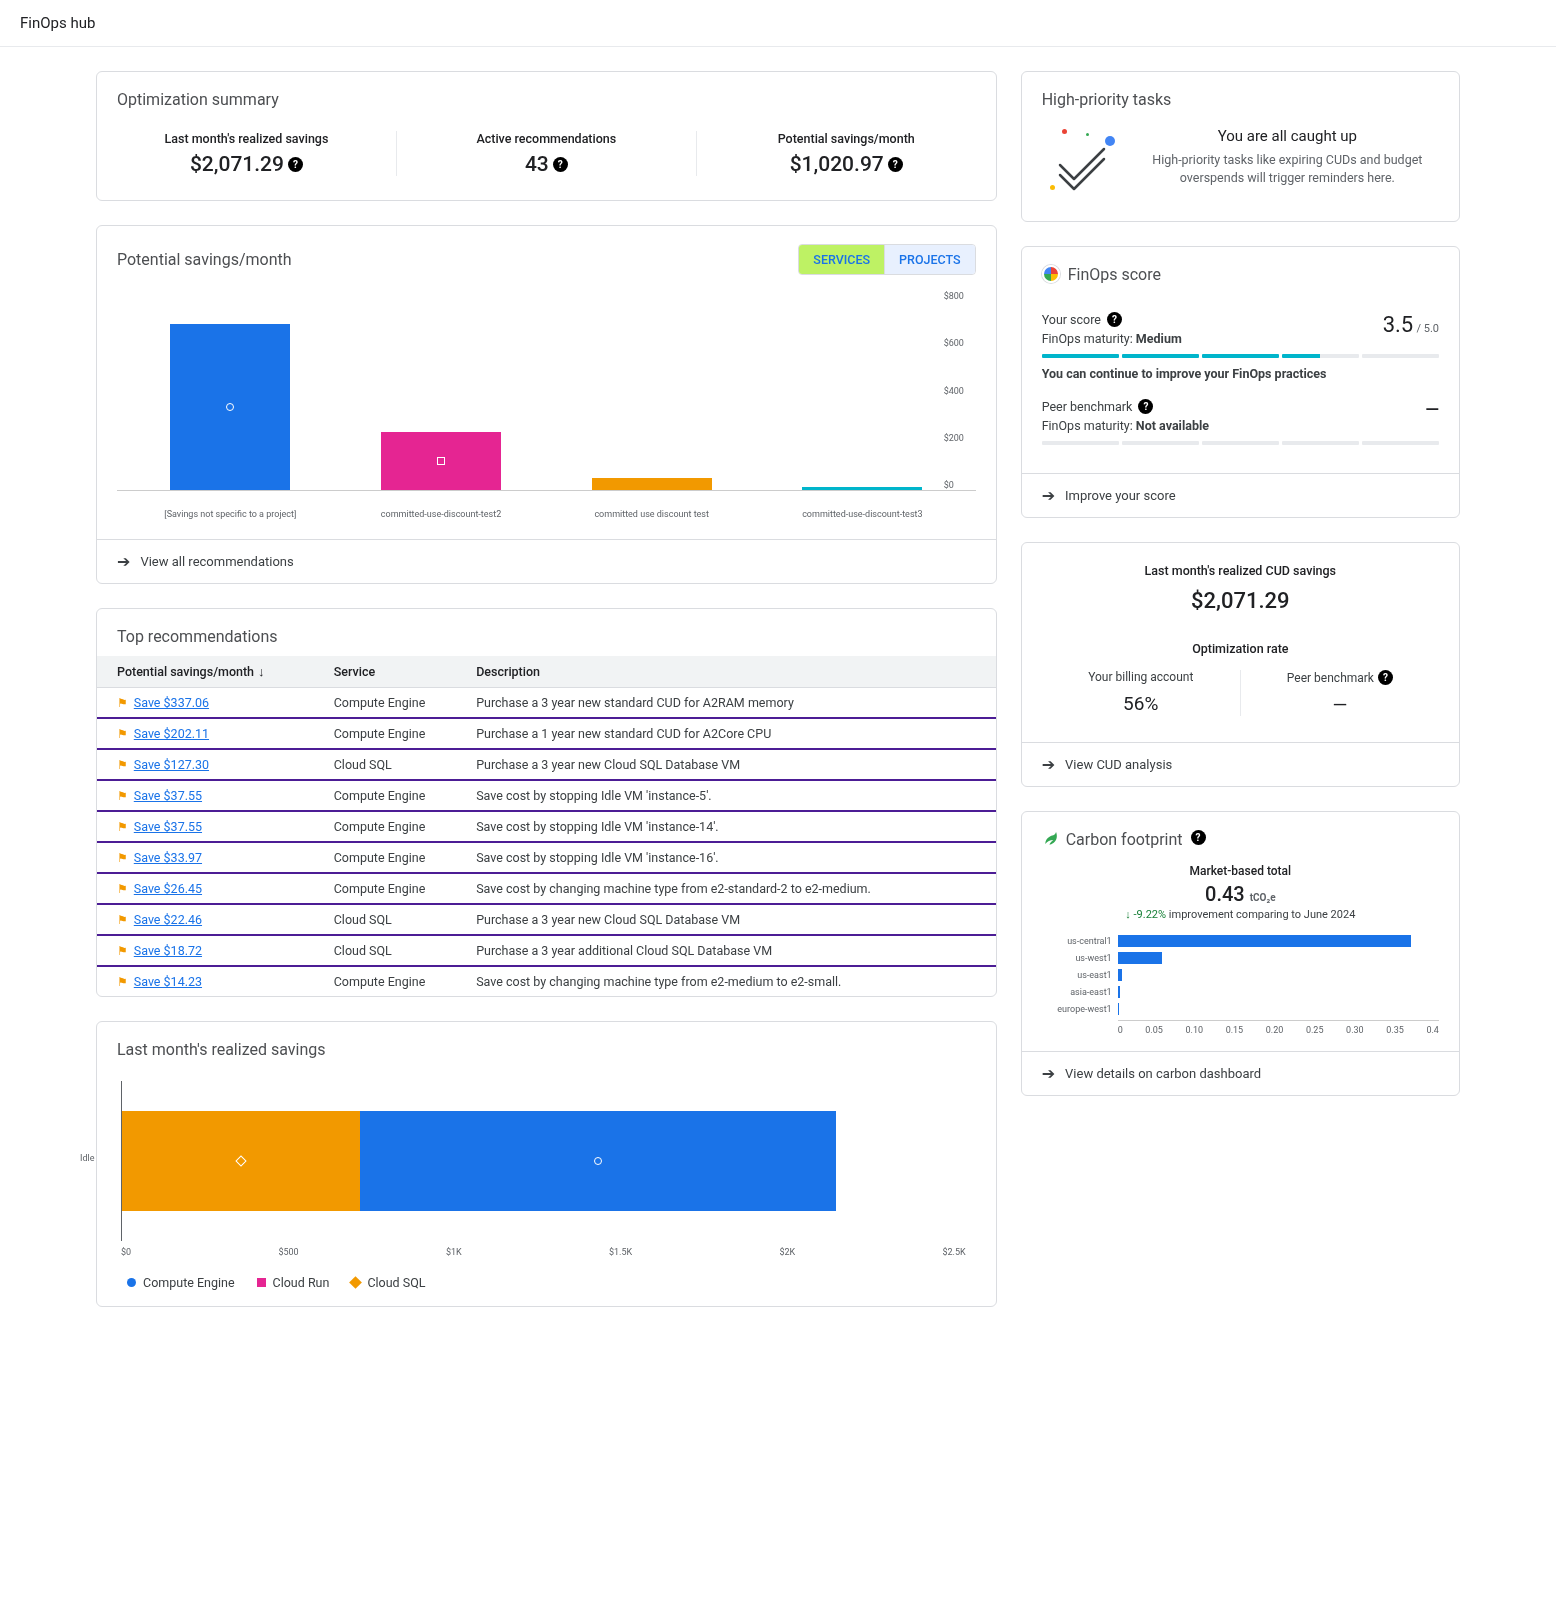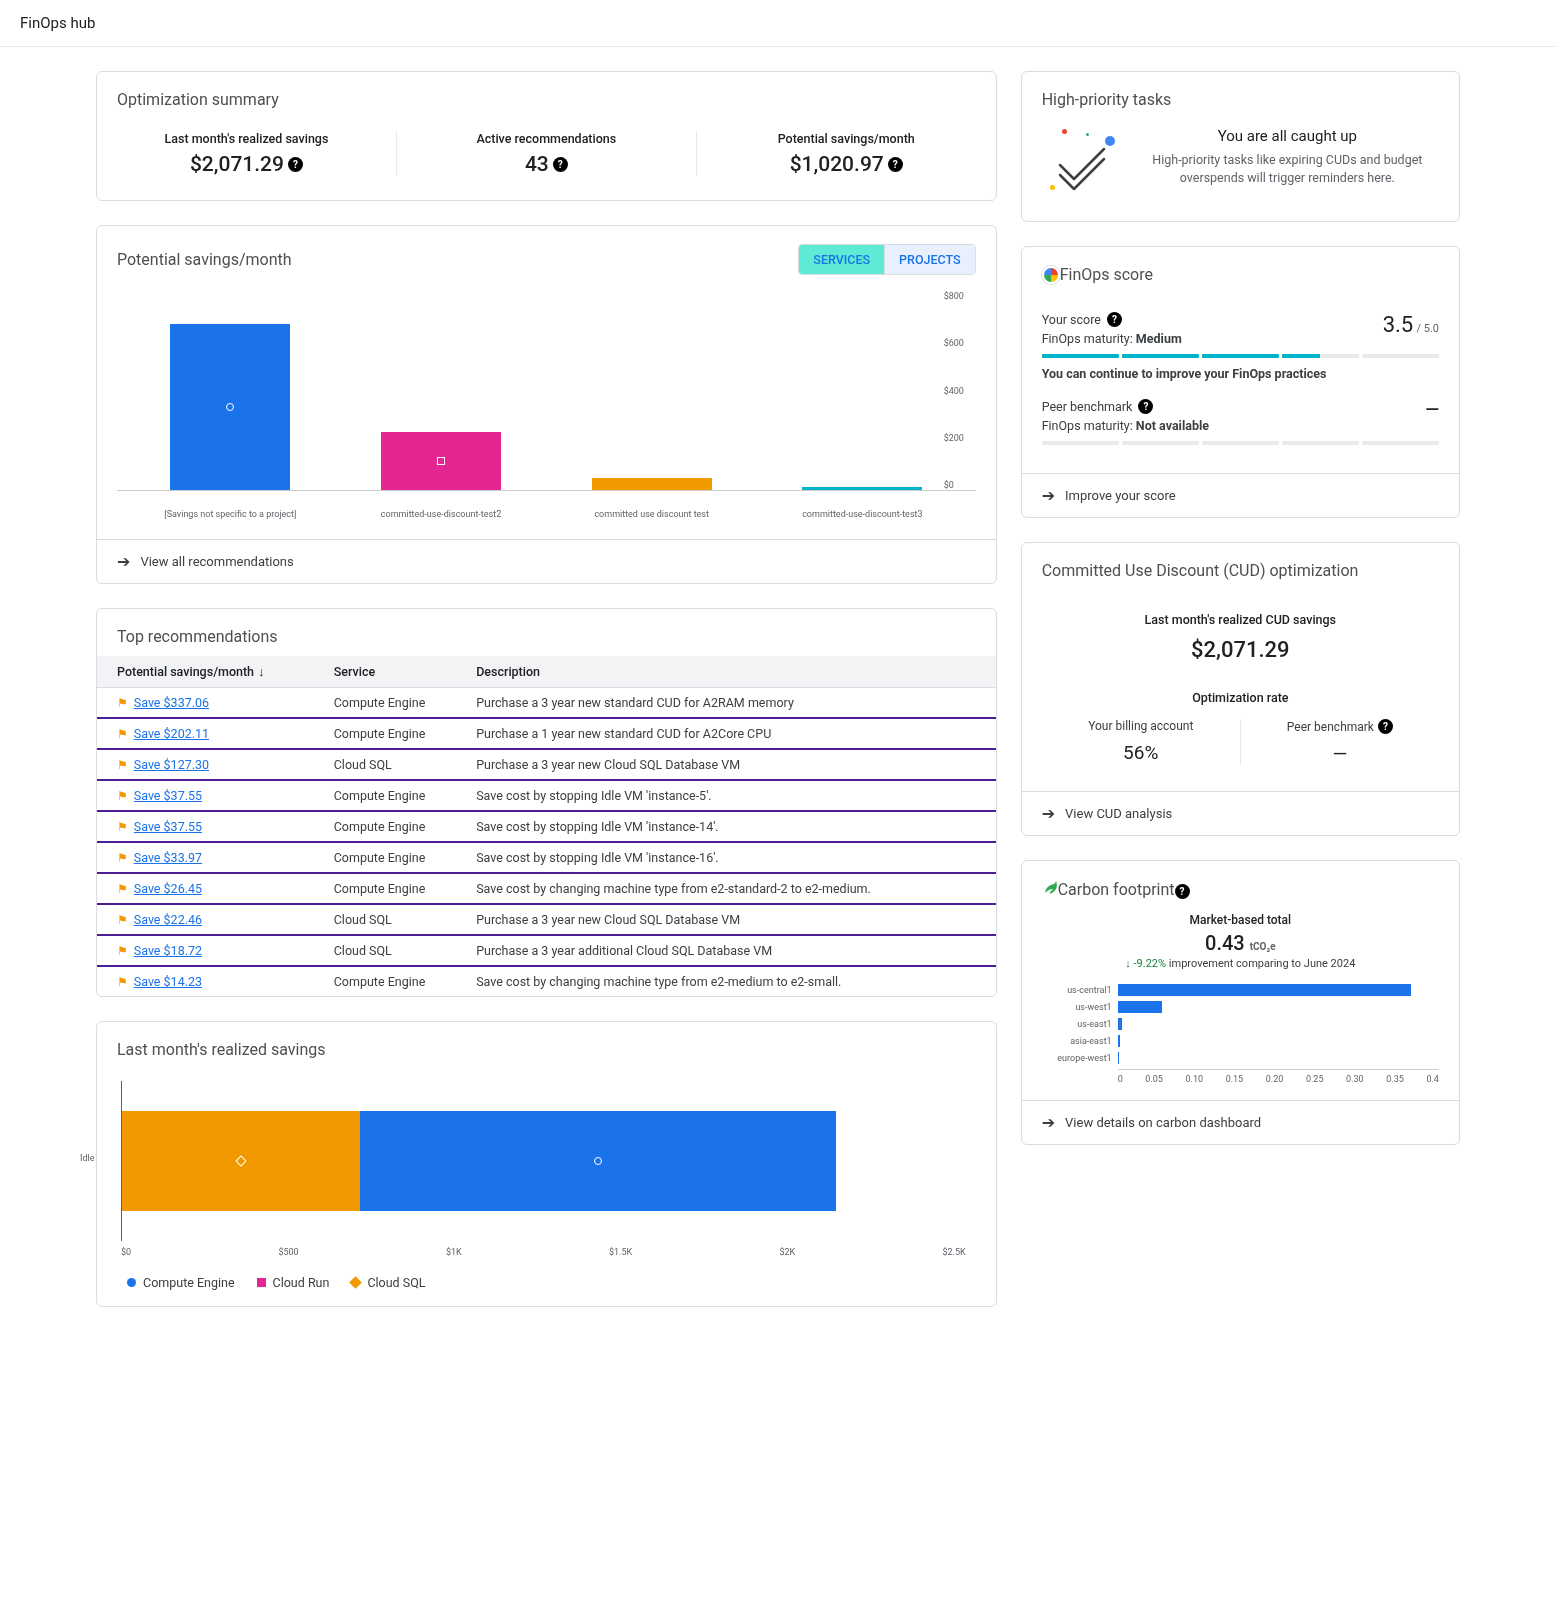--- a/index.html
+++ b/index.html
@@ -55,21 +55,21 @@
 }
 
 .hp-body { display:flex; gap:14px; padding:6px 20px 24px 20px; align-items:flex-start;}
 .hp-icon-wrap { width:80px; height:70px; position:relative; flex-shrink:0;}
 .hp-title { font-size:15px; font-weight:400; text-align:center; margin-bottom:6px;}
 .hp-text { font-size:12.5px; color:#5f6368; text-align:center; line-height:1.4;}
 
 .ps-header { display:flex; align-items:center; justify-content:space-between; padding:18px 20px 8px 20px;}
 .ps-title { font-size:16px; color:#4d4f52; }
 .toggle-group { display:flex; border:1px solid #dadce0; border-radius:4px; overflow:hidden;}
-.toggle-btn { padding:7px 14px; font-size:12.5px; font-weight:500; color:#1a73e8; background:#5eead4; cursor:pointer;}
+.toggle-btn { padding:7px 14px; font-size:12.5px; font-weight:500; color:#1a73e8; background:#bef264; cursor:pointer;}
 .toggle-btn.active { background:#e8f0fe; border-left:1px solid #dadce0;}
 .bar-chart-wrap { padding: 8px 20px 20px 20px;}
 .bar-chart-area { position:relative; height:200px; border-bottom:1px solid #ccc;}
 .bar-row { display:flex; height:100%; align-items:flex-end; justify-content:space-around; padding:0 8px;}
 .bar-item { display:flex; flex-direction:column; align-items:center; flex:1; }
 .bar { width:120px; position:relative;}
 .bar-label { font-size:9px; color:#5f6368; margin-top:6px; text-align:center; white-space:nowrap;}
 .y-axis { position:absolute; right:0; top:0; bottom:0; width:40px; display:flex; flex-direction:column; justify-content:space-between; font-size:9px; color:#5f6368; text-align:left; padding-left:8px;}
 .bar-marker { position:absolute; left:50%; top:50%; transform:translate(-50%,-50%); width:8px; height:8px; border:1.5px solid #fff;}
 .marker-circle { border-radius:50%; }
@@ -112,21 +112,21 @@
 .cud-body { padding:20px 20px 26px 20px; text-align:center;}
 .cud-label { font-size:12.5px; font-weight:500; margin-bottom:10px;}
 .cud-value { font-size:22px; font-weight:500; margin-bottom:28px;}
 .cud-opt-label { font-size:12.5px; font-weight:500; margin-bottom:14px;}
 .cud-cols { display:flex;}
 .cud-col { flex:1;}
 .cud-col + .cud-col { border-left:1px solid #e8eaed;}
 .cud-col-label { font-size:12px; color:#3c4043; margin-bottom:8px; display:flex; justify-content:center; gap:4px; align-items:center;}
 .cud-col-val { font-size:19px; font-weight:400;}
 
-.cf-header { display:flex; align-items:flex-end; padding:18px 20px 10px 20px;}
+.cf-header { display:flex; align-items:flex-start; gap:8px; padding:18px 20px 10px 20px;}
 .cf-leaf { color:#34a853; font-size:16px;}
 .cf-body { padding:4px 20px 16px 20px;}
 .cf-title2 { text-align:center; font-size:12px; font-weight:500; margin-bottom:4px;}
 .cf-value { text-align:center; font-size:20px; font-weight:500; margin-bottom:2px;}
 .cf-unit { font-size:10px; color:#5f6368; font-weight:700;}
 .cf-improve { text-align:center; font-size:11px; color:#3c4043; margin-bottom:14px;}
 .cf-improve .down { color:#188038;}
 .cf-chart { }
 .cf-row { display:grid; grid-template-columns: 70px 1fr; gap:6px; align-items:center; margin-bottom:5px;}
 .cf-region { font-size:9px; color:#5f6368; text-align:right;}
@@ -407,21 +407,20 @@
             <div class="fs-seg"></div>
         </div>
       </div>
       <div class="card-footer">
         <span class="arrow">➔</span>
         <span>Improve your score</span>
       </div>
     </div>
 
     <div class="card">
-      <div class="card-title">Committed Use Discount (CUD) optimization</div>
       <div class="cud-body">
         <div class="cud-label">Last month's realized CUD savings</div>
         <div class="cud-value">$2,071.29</div>
         <div class="cud-opt-label">Optimization rate</div>
         <div class="cud-cols">
           <div class="cud-col">
             <div class="cud-col-label">Your billing account</div>
             <div class="cud-col-val">56%</div>
           </div>
           <div class="cud-col">

